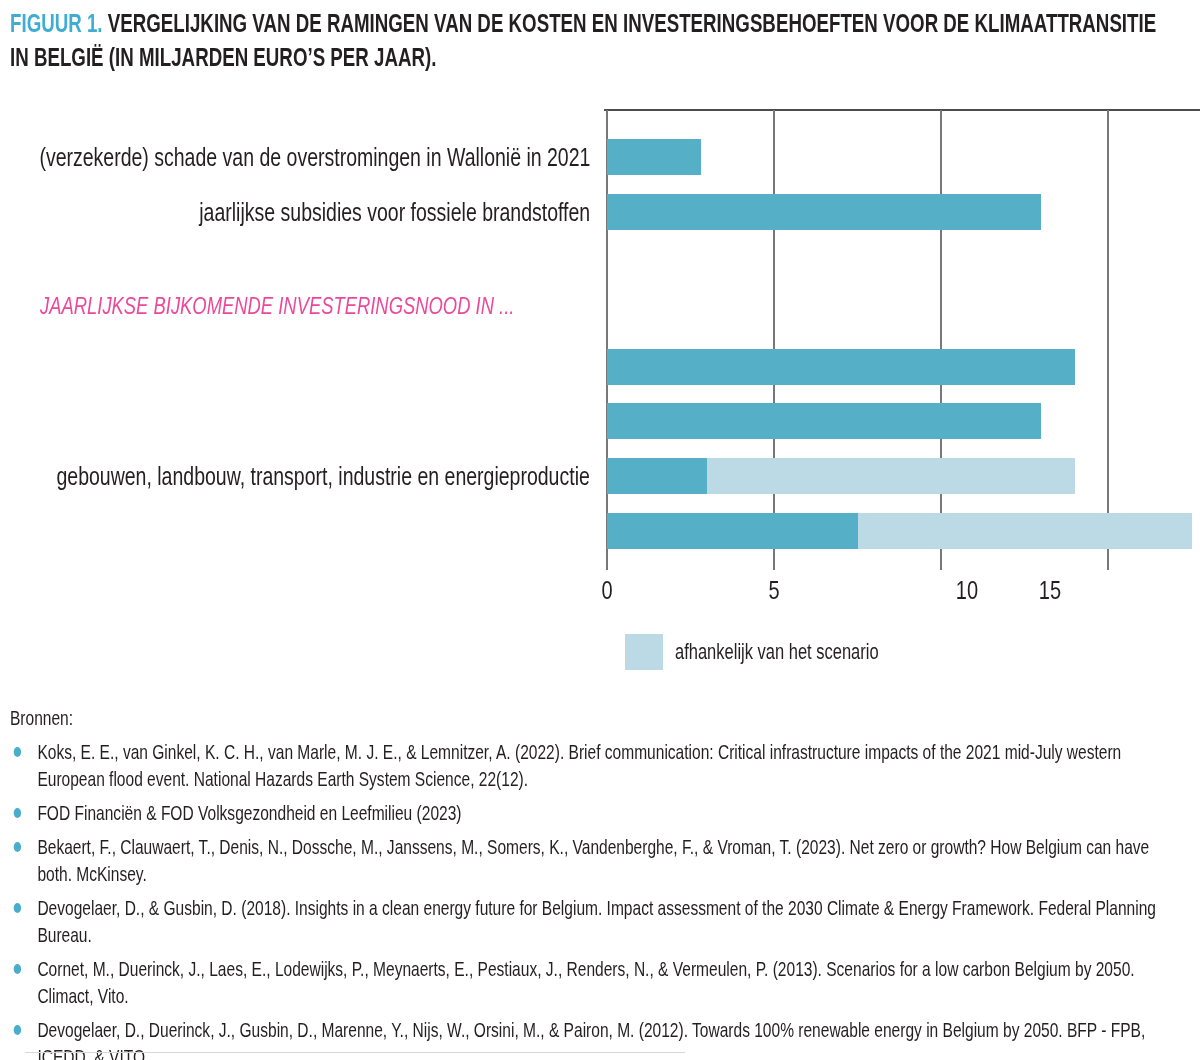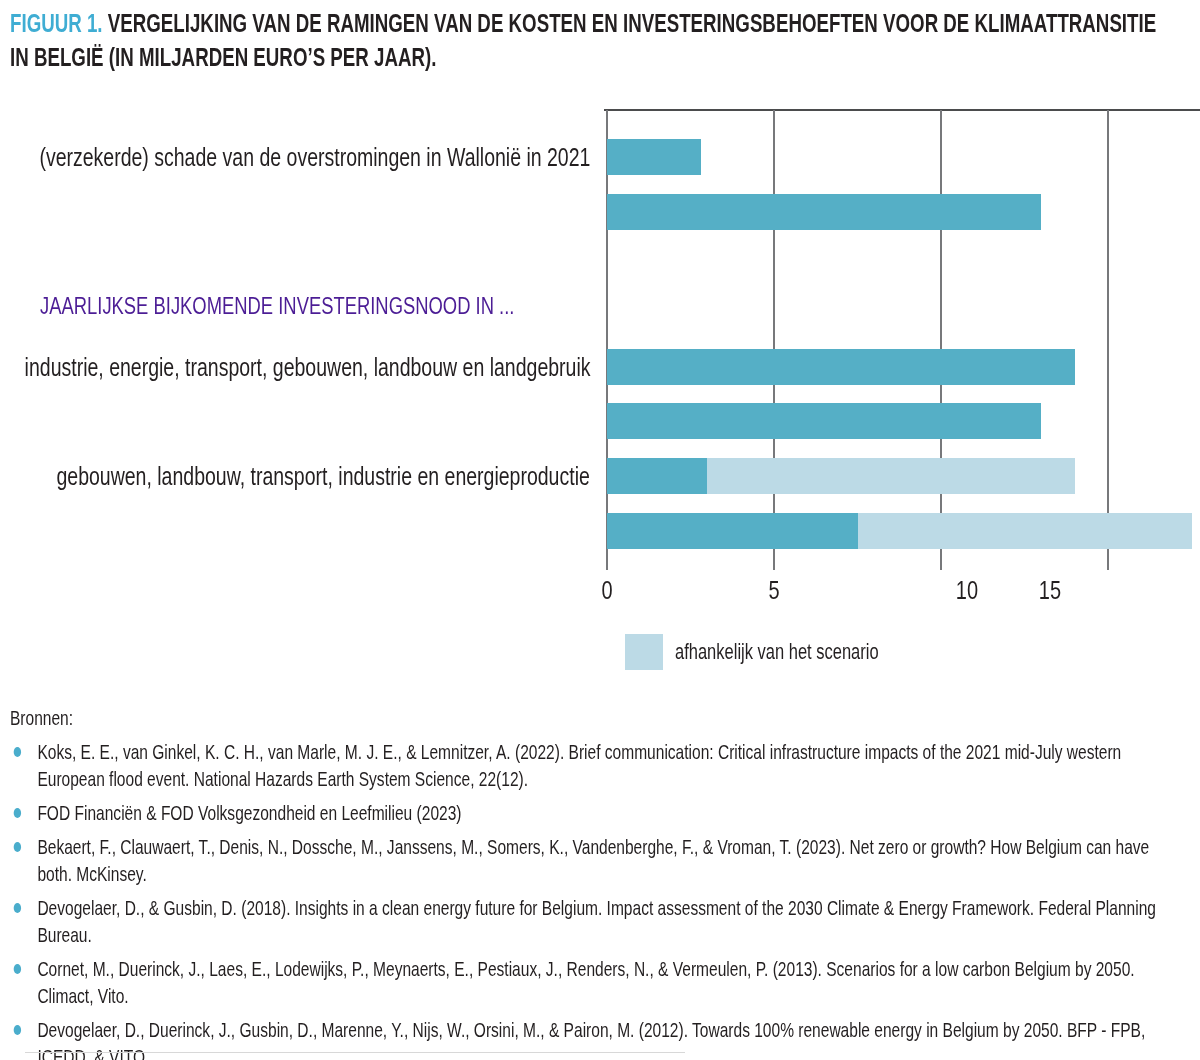--- a/index.html
+++ b/index.html
@@ -94,28 +94,28 @@
     </div>
     <div class="bar-row" style="top: 403px; width: 593px;">
       <div class="bar-seg" style="left: 0px; width: 250.563px; background: rgb(85, 175, 198);"></div>
       <div class="bar-seg" style="left: 250.563px; width: 334.085px; background: rgb(188, 218, 230);"></div>
     </div>
   </div>
 <div id="cat-labels" class="abs">
     <div class="cat-label" style="top: 29px;">
       <span>(verzekerde) schade van de overstromingen in Wallonië in 2021</span>
     </div>
-    <div class="cat-label" style="top: 239px;">
-      <span>industrie, energie, transport, gebouwen, landbouw en landgebruik</span>
+    <div class="cat-label" style="top: 84px;">
+      <span>jaarlijkse subsidies voor fossiele brandstoffen</span>
     </div>
     <div class="cat-label" style="top: 348px;">
       <span>gebouwen, landbouw, transport, industrie en energieproductie</span>
     </div>
   </div>
-<div id="section-heading" class="abs" style="color: #4c1d95;">
+<div id="section-heading" class="abs" style="color: #ec4899; font-style: italic;">
   <span>JAARLIJKSE BIJKOMENDE INVESTERINGSNOOD IN ...</span>
 </div>
 
 <div id="legend" class="abs">
   <div id="legend-swatch" style="background: rgb(188, 218, 230);"></div>
   <div id="legend-label">afhankelijk van het scenario</div>
 </div>
 
 <div id="sources" class="abs">
   <div id="sources-heading">Bronnen:</div>

